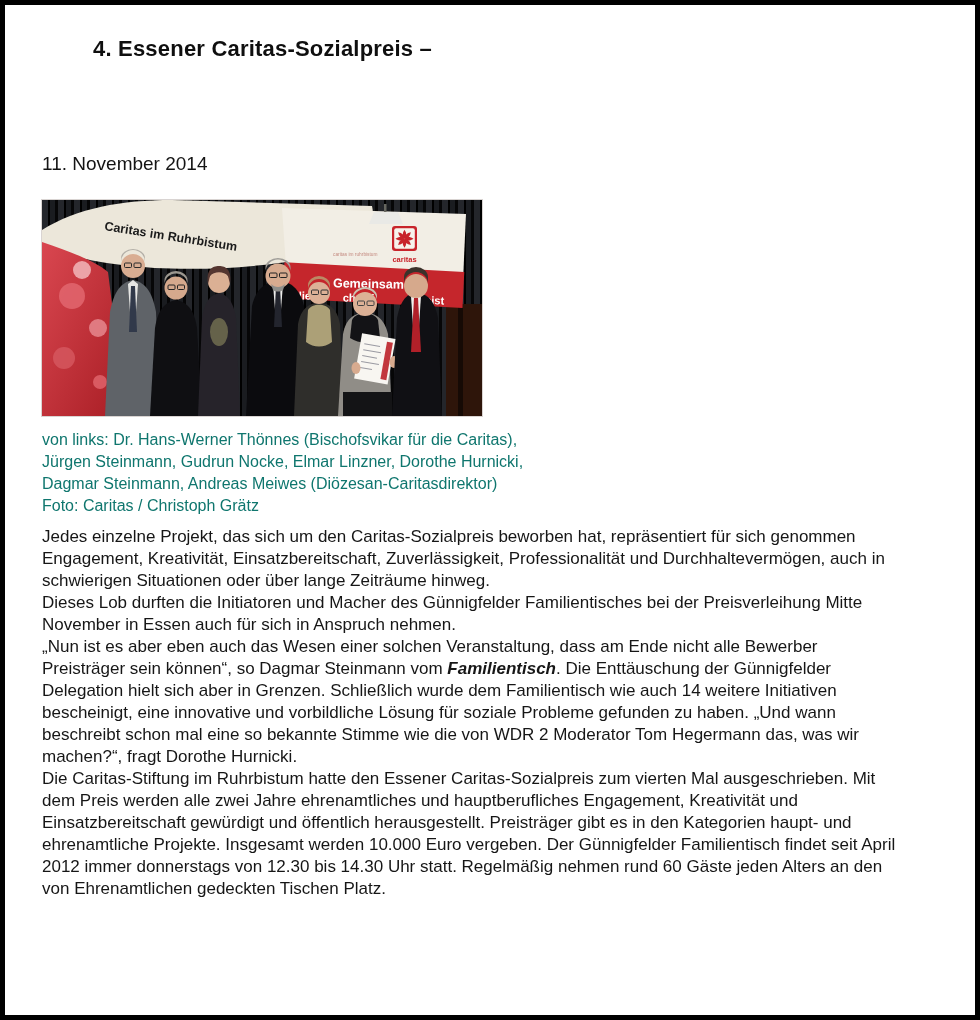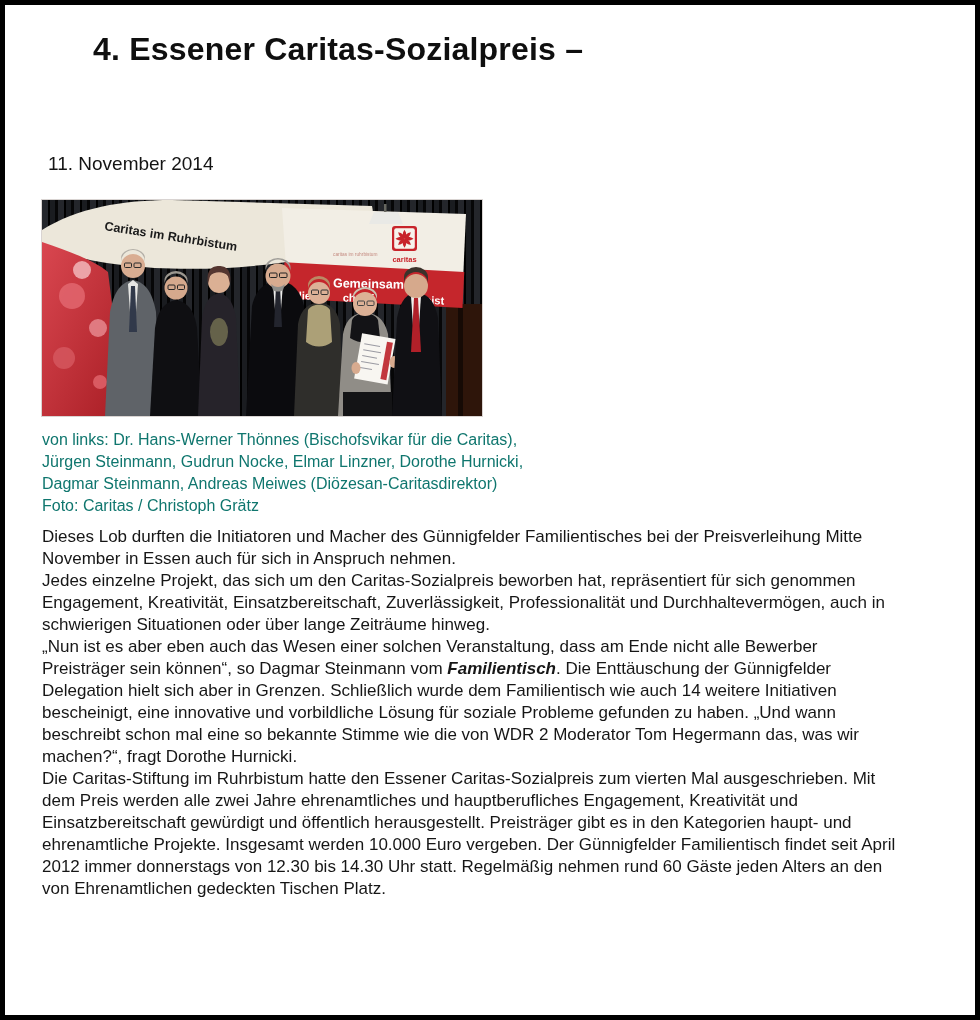--- a/index.html
+++ b/index.html
@@ -8,27 +8,27 @@
     width:980px;height:1020px;
     box-sizing:border-box;
     background:#ffffff;
     border:5px solid #000000;
     font-family:"Liberation Sans",sans-serif;
     color:#1a1a1a;
     overflow:hidden;
   }
   .title{
     position:absolute;left:88px;top:30px;
-    font-size:32px;line-height:28px;font-weight:bold;color:#0f0f0f;
+    font-size:22px;line-height:28px;font-weight:bold;color:#0f0f0f;
     letter-spacing:0.2px;white-space:nowrap;
   }
   .title .t2{margin-left:34px;}
   .date{
     position:absolute;left:37px;top:148px;
-    font-size:19px;color:#141414;margin-left:6px;
+    font-size:19px;color:#141414;
   }
   .photo{
     position:absolute;left:36px;top:194px;
     width:440px;height:216px;
     border:1px solid #d9d4d2;
     box-sizing:content-box;
     overflow:hidden;
   }
   .caption{
     position:absolute;left:37px;top:424px;
@@ -193,19 +193,19 @@
   </div>
 
   <div class="caption">
       <div>von links: Dr. Hans-Werner Thönnes (Bischofsvikar für die Caritas),</div>
       <div>Jürgen Steinmann, Gudrun Nocke, Elmar Linzner, Dorothe Hurnicki,</div>
       <div>Dagmar Steinmann,  Andreas Meiwes (Diözesan-Caritasdirektor)</div>
       <div>Foto: Caritas / Christoph Grätz</div>
     </div>
 
   <div class="body-text">
+      <p><span>Jedes einzelne Projekt, das sich um den Caritas-Sozialpreis beworben hat, repräsentiert für sich genommen Engagement, Kreativität, Einsatzbereitschaft, Zuverlässigkeit, Professionalität und Durchhaltevermögen, auch in schwierigen Situationen oder über lange Zeiträume hinweg.</span></p>
       <p><span>Dieses Lob durften die Initiatoren und Macher des Günnigfelder Familientisches bei der Preisverleihung Mitte November in Essen auch für sich in Anspruch nehmen.</span></p>
-      <p><span>Jedes einzelne Projekt, das sich um den Caritas-Sozialpreis beworben hat, repräsentiert für sich genommen Engagement, Kreativität, Einsatzbereitschaft, Zuverlässigkeit, Professionalität und Durchhaltevermögen, auch in schwierigen Situationen oder über lange Zeiträume hinweg.</span></p>
       <p><span>„Nun ist es aber eben auch das Wesen einer solchen Veranstaltung, dass am Ende nicht alle Bewerber Preisträger sein können“, so Dagmar Steinmann vom </span><b>Familientisch</b><span>. Die Enttäuschung der Günnigfelder Delegation hielt sich aber in Grenzen. Schließlich wurde dem Familientisch wie auch 14 weitere Initiativen bescheinigt, eine innovative und vorbildliche Lösung für soziale Probleme gefunden zu haben. „Und wann beschreibt schon mal eine so bekannte Stimme wie die von WDR 2 Moderator Tom Hegermann das, was wir machen?“, fragt Dorothe Hurnicki.</span></p>
       <p><span>Die Caritas-Stiftung im Ruhrbistum hatte den Essener Caritas-Sozialpreis zum vierten Mal ausgeschrieben. Mit dem Preis werden alle zwei Jahre ehrenamtliches und hauptberufliches Engagement, Kreativität und Einsatzbereitschaft gewürdigt und öffentlich herausgestellt. Preisträger gibt es in den Kategorien haupt- und ehrenamtliche Projekte. Insgesamt werden 10.000 Euro vergeben. Der Günnigfelder Familientisch findet seit April 2012 immer donnerstags von 12.30 bis 14.30 Uhr statt. Regelmäßig nehmen rund 60 Gäste jeden Alters an den von Ehrenamtlichen gedeckten Tischen Platz.</span></p>
     </div>
 
 </div>
 
 </body></html>

